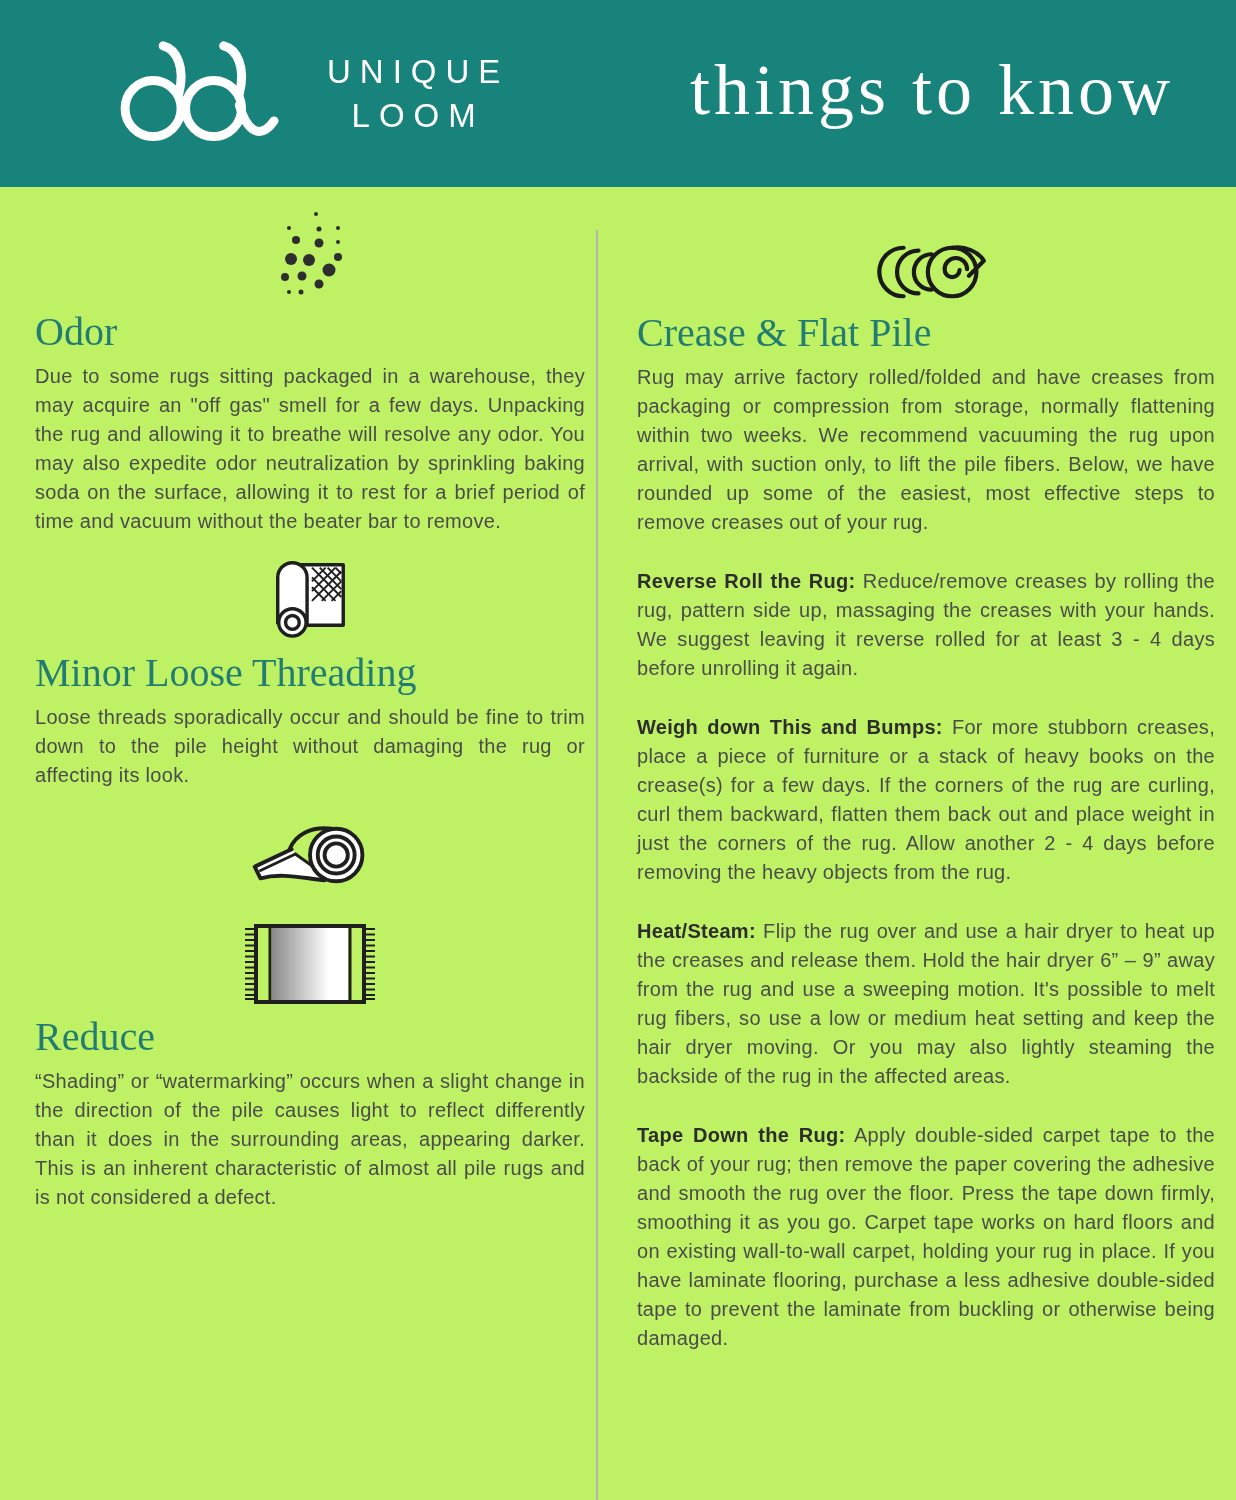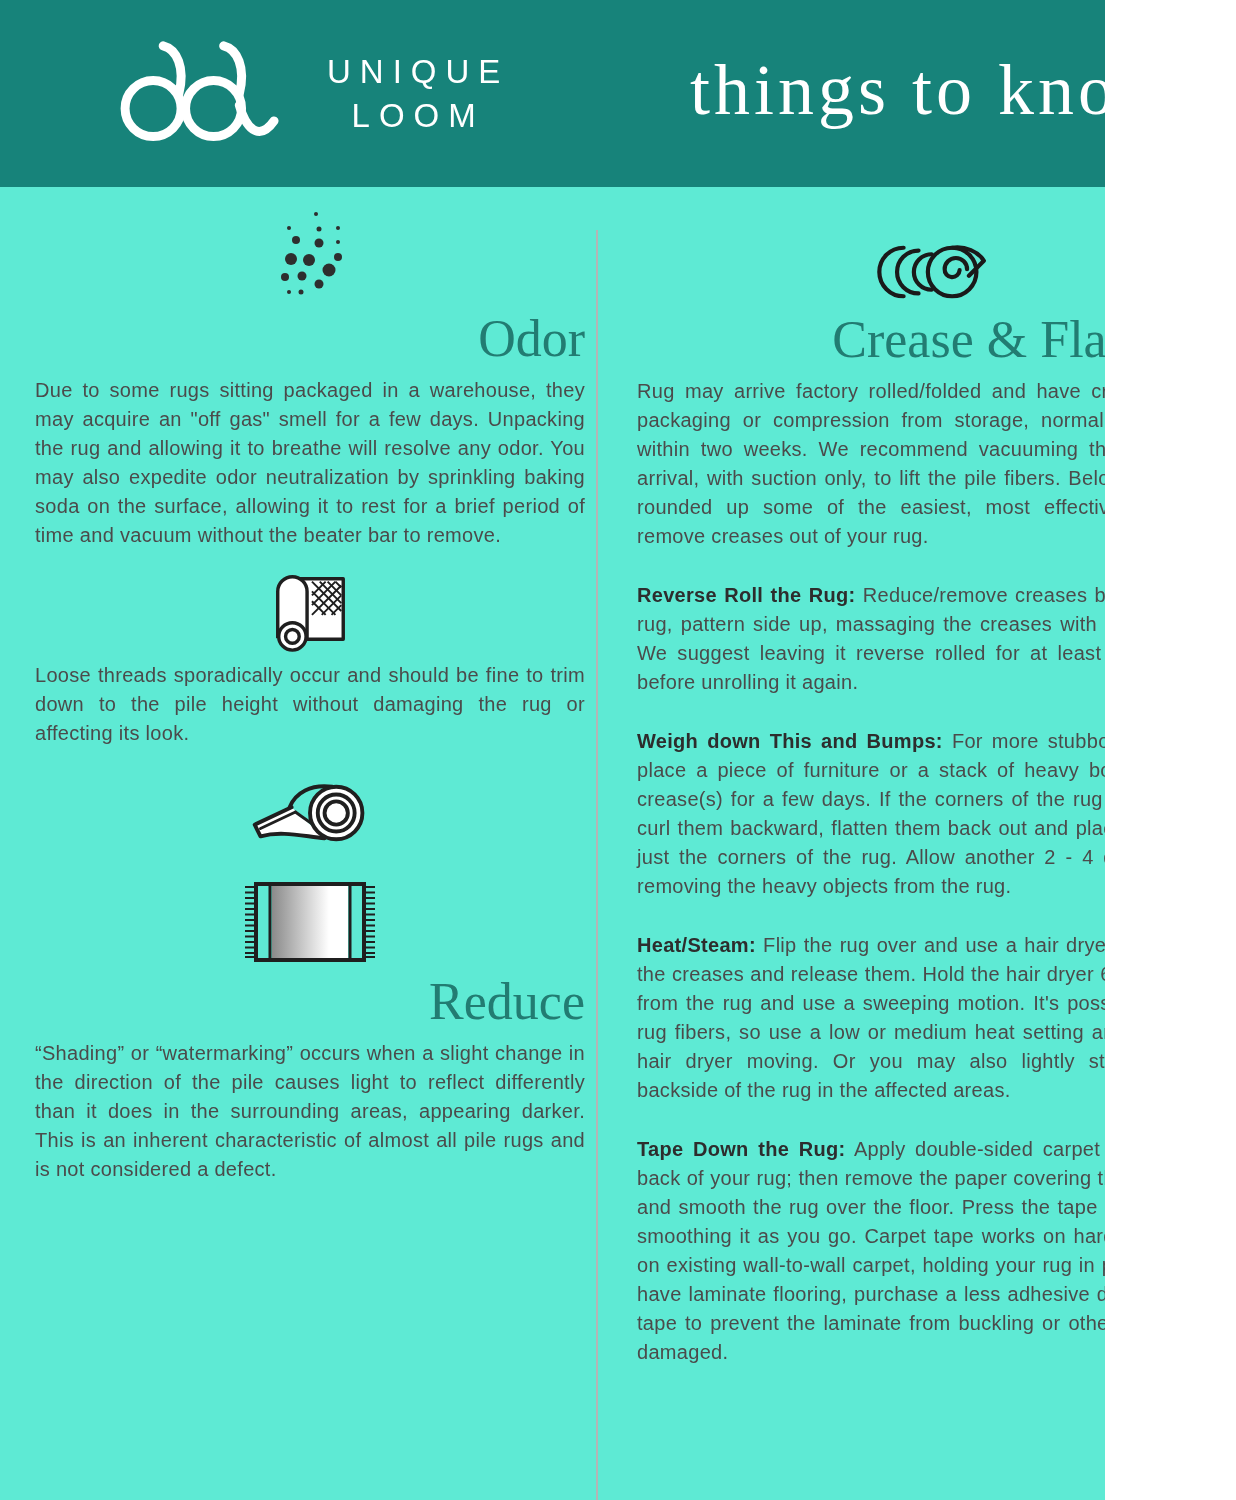--- a/index.html
+++ b/index.html
@@ -1,19 +1,19 @@
 <!DOCTYPE html>
 <html><head>
 <meta charset="utf-8">
 <style>
   * { margin:0; padding:0; box-sizing:border-box; }
   html,body { background:#ffffff; }
   .page {
-    position:relative; width:1105px; height:1500px;
-    background:#5eead4; overflow:hidden;
+    position:relative; width:1236px; height:1500px;
+    background:#bef264; overflow:hidden;
     font-family:"Liberation Sans", sans-serif;
   }
 
   
   .banner {
     position:absolute; left:0; top:0; width:1236px; height:187px;
     background:#17837A; display:flex; align-items:center;
     padding:0 62px 0 108px;
   }
   .brand { display:flex; align-items:center; gap:28px; }
@@ -38,21 +38,21 @@
   
   .col { position:absolute; top:187px; }
   .col-left  { left:35px;  width:550px; }
   .col-right { left:637px; width:578px; }
 
   .icon-row { display:flex; justify-content:center; }
   .icon-row svg { display:block; }
 
   h2.sec-title {
     font-family:"Liberation Serif", serif; font-weight:400;
-    color:#227C72; font-size:52px; text-align:right;
+    color:#227C72; font-size:40px; text-align:left;
     margin-top:10px; line-height:1.15;
   }
   p.body {
     color:#4B4B4B; font-size:20px; line-height:29px;
     letter-spacing:0.3px; text-align:justify; margin-top:7px;
   }
   p.tip { margin-top:30px; }
   p.tip b { color:#2D2D2D; font-weight:700; }
 
   .mt-odor   { margin-top:20px; }
@@ -118,20 +118,21 @@
         <rect x="28" y="13" width="46" height="62" fill="#ffffff"></rect>
         <g stroke-width="2">
           <path d="M42,30 L56,16 M42,40 L66,16 M42,50 L72,20 M52,50 L72,30 M62,50 L72,40"></path>
           <path d="M42,26 L66,50 M42,16 L72,46 M50,16 L72,38 M58,16 L72,30 M66,16 L72,22 M42,36 L56,50"></path>
         </g>
         <path d="M7,74 L7,26 A15,15 0 0 1 37,26 L37,74" fill="#ffffff"></path>
         <circle cx="22" cy="72" r="14" fill="#ffffff"></circle>
         <circle cx="22" cy="72" r="7" fill="#ffffff"></circle>
       </svg>
     </div>
+    <h2 class="sec-title">Minor Loose Threading</h2>
     <p class="body">Loose threads sporadically occur and should be fine to trim down to the pile height without damaging the rug or affecting its look.</p>
 
     <div class="icon-row mt-pad">
       <svg width="126" height="66" viewBox="0 0 126 68" fill="none" stroke="#1f1f1f" stroke-width="4" stroke-linejoin="round" stroke-linecap="round">
         <path d="M44,28 L6,46 L12,58 C34,52 56,58 78,60" fill="#ffffff"></path>
         <path d="M12,50 L48,33" stroke-width="3"></path>
         <path d="M48,33 C58,40 68,48 80,54" stroke-width="3"></path>
         <path d="M86,7 C64,4 48,13 42,28"></path>
         <circle cx="90" cy="34" r="27" fill="#ffffff"></circle>
         <circle cx="90" cy="34" r="19"></circle>

